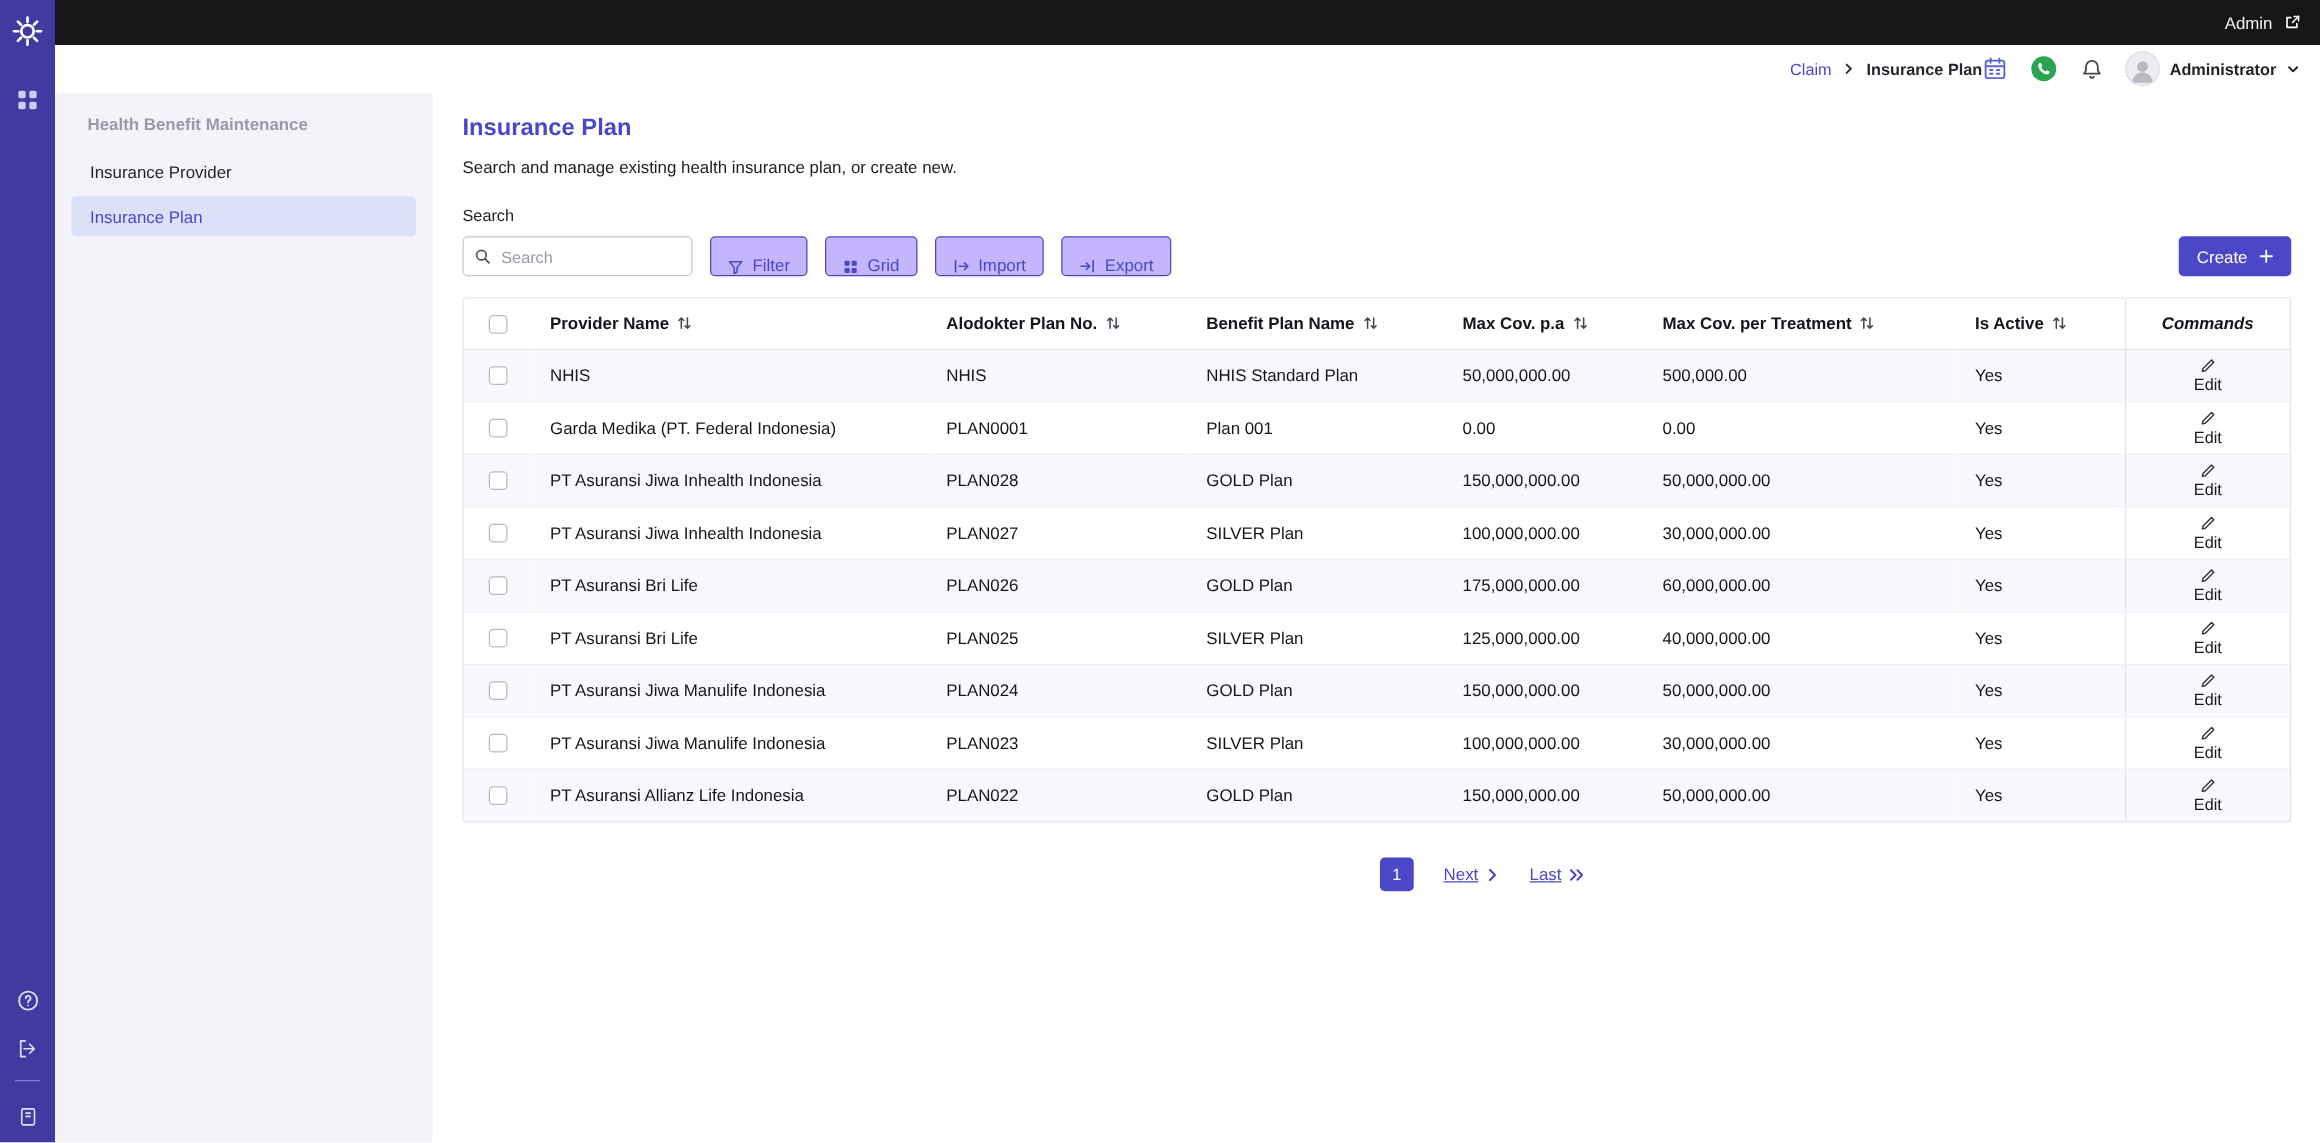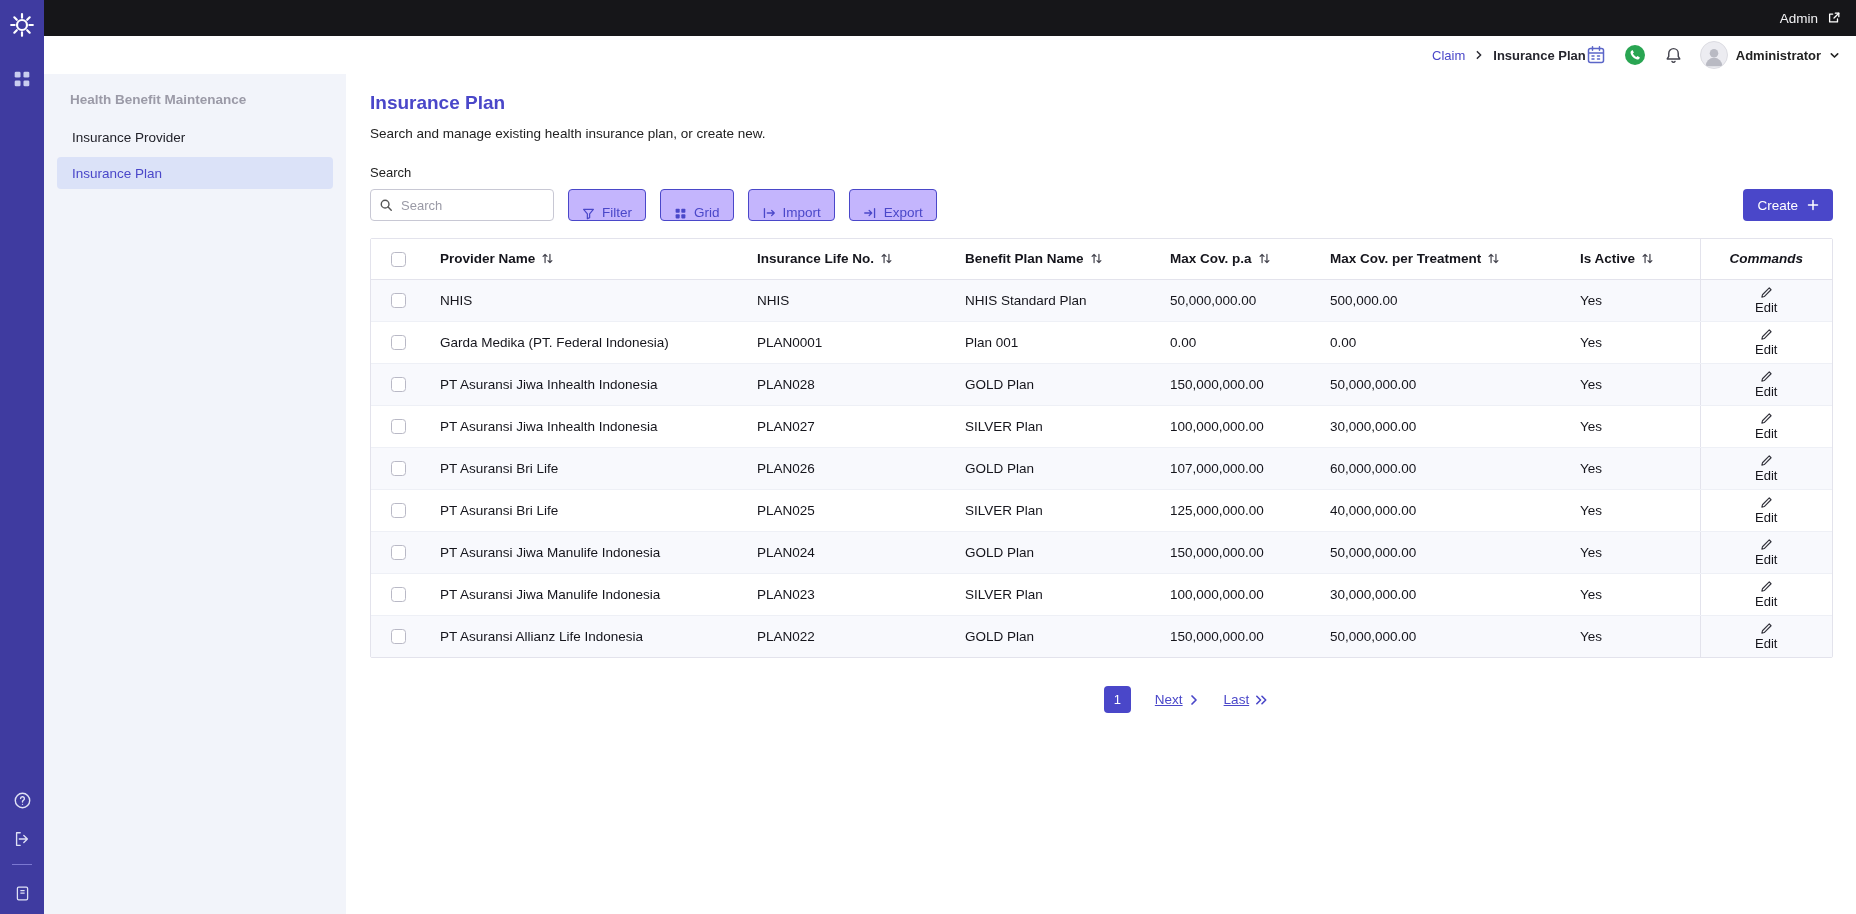--- a/index.html
+++ b/index.html
@@ -305,21 +305,21 @@
           <th class="col-check">
             <input type="checkbox" style="">
           </th>
           <th>
             <span>Provider Name</span><svg class="sort-ic" width="13" height="13" viewBox="0 0 16 16" fill="none" stroke="#44444e" stroke-width="1.5" stroke-linecap="round" stroke-linejoin="round">
                 <path d="M5 13V3M5 3L2.6 5.4M5 3l2.4 2.4"></path>
                 <path d="M11 3v10m0 0l-2.4-2.4M11 13l2.4-2.4"></path>
               </svg>
           </th>
           <th>
-            <span>Insurance Life No.</span><svg class="sort-ic" width="13" height="13" viewBox="0 0 16 16" fill="none" stroke="#44444e" stroke-width="1.5" stroke-linecap="round" stroke-linejoin="round">
+            <span>Alodokter Plan No.</span><svg class="sort-ic" width="13" height="13" viewBox="0 0 16 16" fill="none" stroke="#44444e" stroke-width="1.5" stroke-linecap="round" stroke-linejoin="round">
                 <path d="M5 13V3M5 3L2.6 5.4M5 3l2.4 2.4"></path>
                 <path d="M11 3v10m0 0l-2.4-2.4M11 13l2.4-2.4"></path>
               </svg>
           </th>
           <th>
             <span>Benefit Plan Name</span><svg class="sort-ic" width="13" height="13" viewBox="0 0 16 16" fill="none" stroke="#44444e" stroke-width="1.5" stroke-linecap="round" stroke-linejoin="round">
                 <path d="M5 13V3M5 3L2.6 5.4M5 3l2.4 2.4"></path>
                 <path d="M11 3v10m0 0l-2.4-2.4M11 13l2.4-2.4"></path>
               </svg>
           </th>
@@ -423,21 +423,21 @@
       </span>
     </td>
   </tr>
           <tr>
     <td class="col-check">
       <input type="checkbox" style="">
     </td>
     <td>PT Asuransi Bri Life</td>
     <td>PLAN026</td>
     <td>GOLD Plan</td>
-    <td>107,000,000.00</td>
+    <td>175,000,000.00</td>
     <td>60,000,000.00</td>
     <td>Yes</td>
     <td class="col-commands">
       <span class="edit-btn">
         <svg width="13" height="13" viewBox="0 0 16 16" fill="none" stroke="#33333c" stroke-width="1.4" stroke-linejoin="round">
           <path d="M11.4 2.4l2.2 2.2L5.2 13l-2.9.7.7-2.9 8.4-8.4z"></path>
         </svg>
         <span>Edit</span>
       </span>
     </td>

